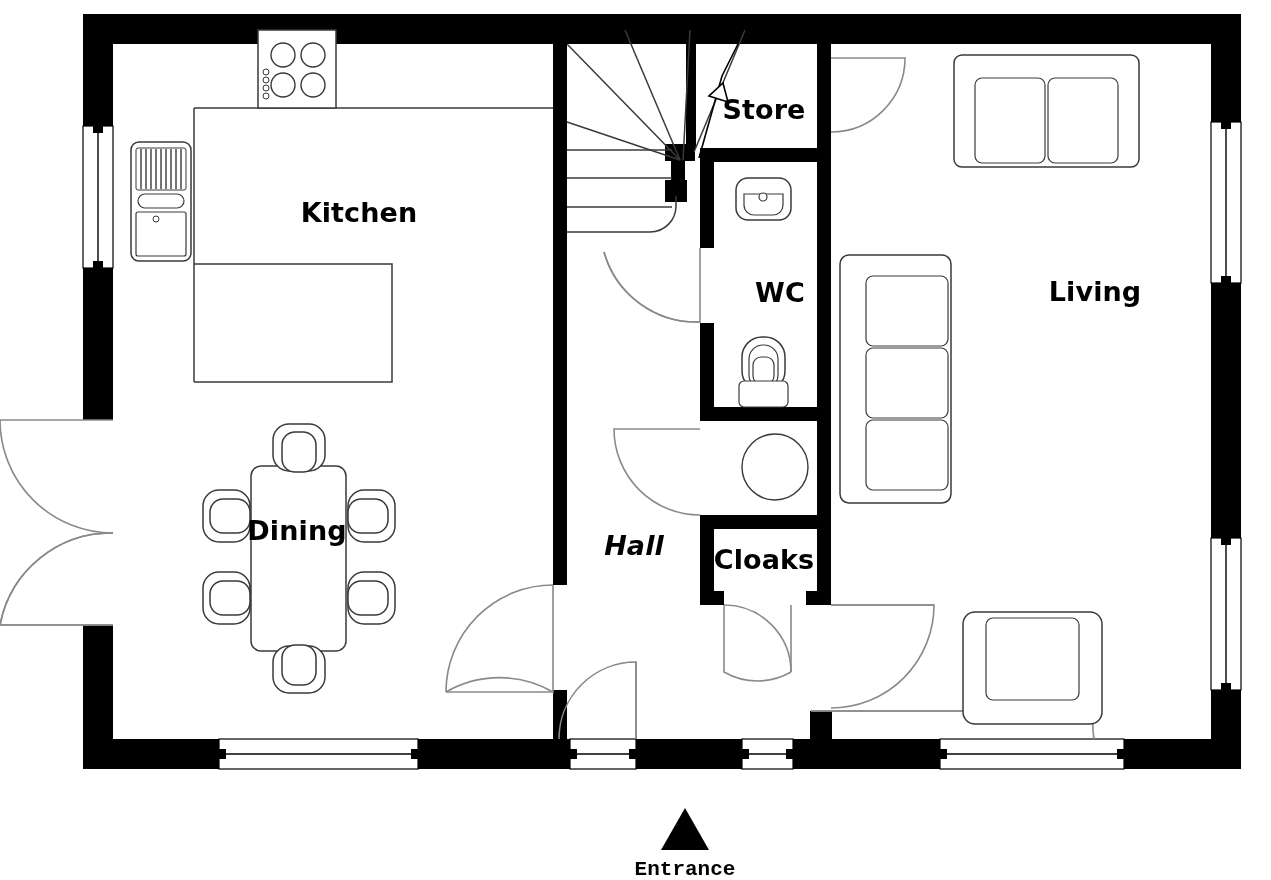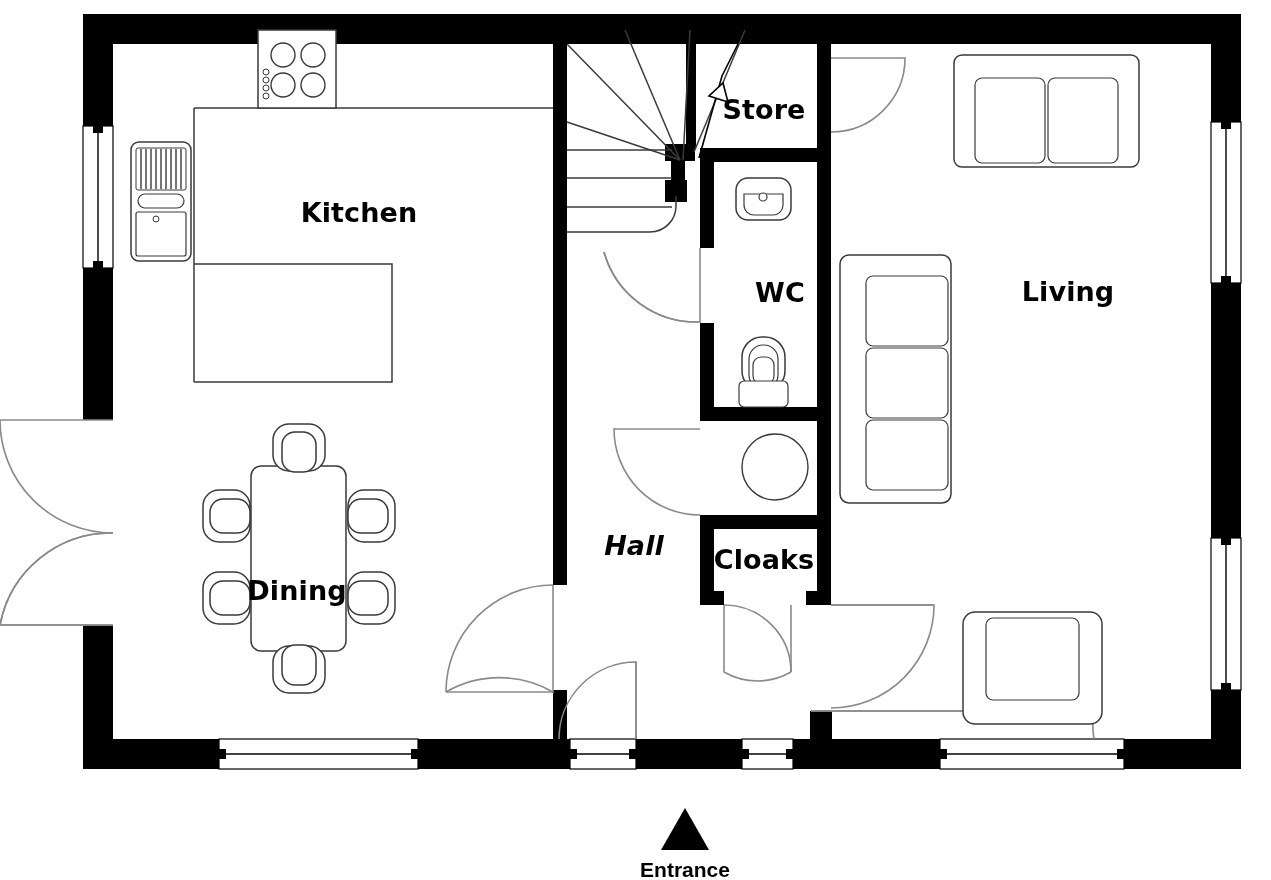--- a/index.html
+++ b/index.html
@@ -34,21 +34,21 @@
     font-size: 27px;
     color: #000000;
     letter-spacing: 0.1px;
     white-space: nowrap;
     transform: translate(-50%, -50%);
     line-height: 1;
     user-select: none;
   }
   .entrance-label {
     position: absolute;
-    font-family: Liberation Sans, sans-serif;
+    font-family: Liberation Mono, monospace;
     font-weight: bold;
     font-size: 21px;
     color: #000000;
     white-space: nowrap;
     transform: translate(-50%, -50%);
     line-height: 1;
     user-select: none;
   }
 </style>
 </head>
@@ -320,22 +320,22 @@
       </g>
     </g>
 
     <g>
       <polygon points="685,808 709,850 661,850" fill="#000000"></polygon>
     </g>
 
   </svg>
 
   <div class="room-label" style="left:359px; top:194px;margin-top:18px;">Kitchen</div>
-  <div class="room-label" style="left:297px; top:590px;">Dining</div>
+  <div class="room-label" style="left:297px; top:530px;">Dining</div>
   <div class="room-label" style="left:764px; top:109px;">Store</div>
   <div class="room-label" style="left:780px; top:292px;">WC</div>
   <div class="room-label" style="left:634px; top:545px;font-style:italic;">Hall</div>
   <div class="room-label" style="left:764px; top:559px;">Cloaks</div>
-  <div class="room-label" style="left:1068px; top:291px;">Living</div>
+  <div class="room-label" style="left:1095px; top:291px;">Living</div>
 
   <div class="entrance-label" style="left:685px; top:869px;">Entrance</div>
 
 </div>
 
 </body></html>

